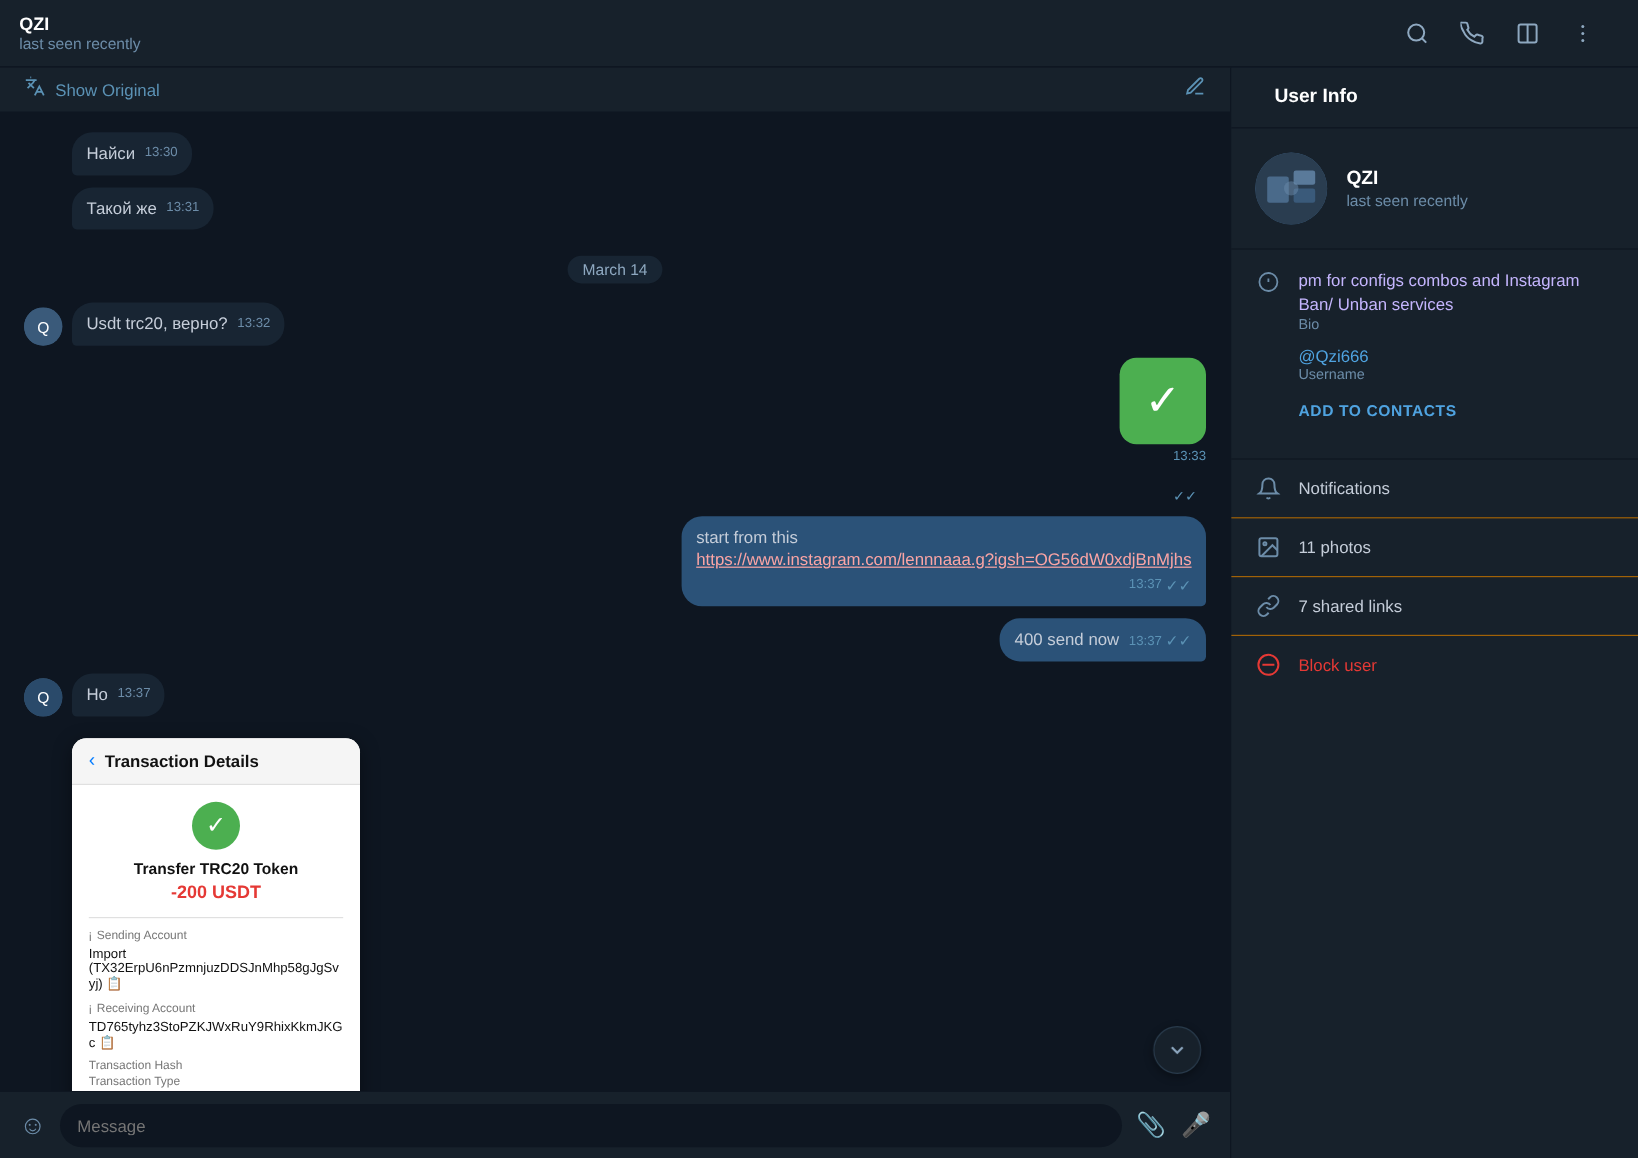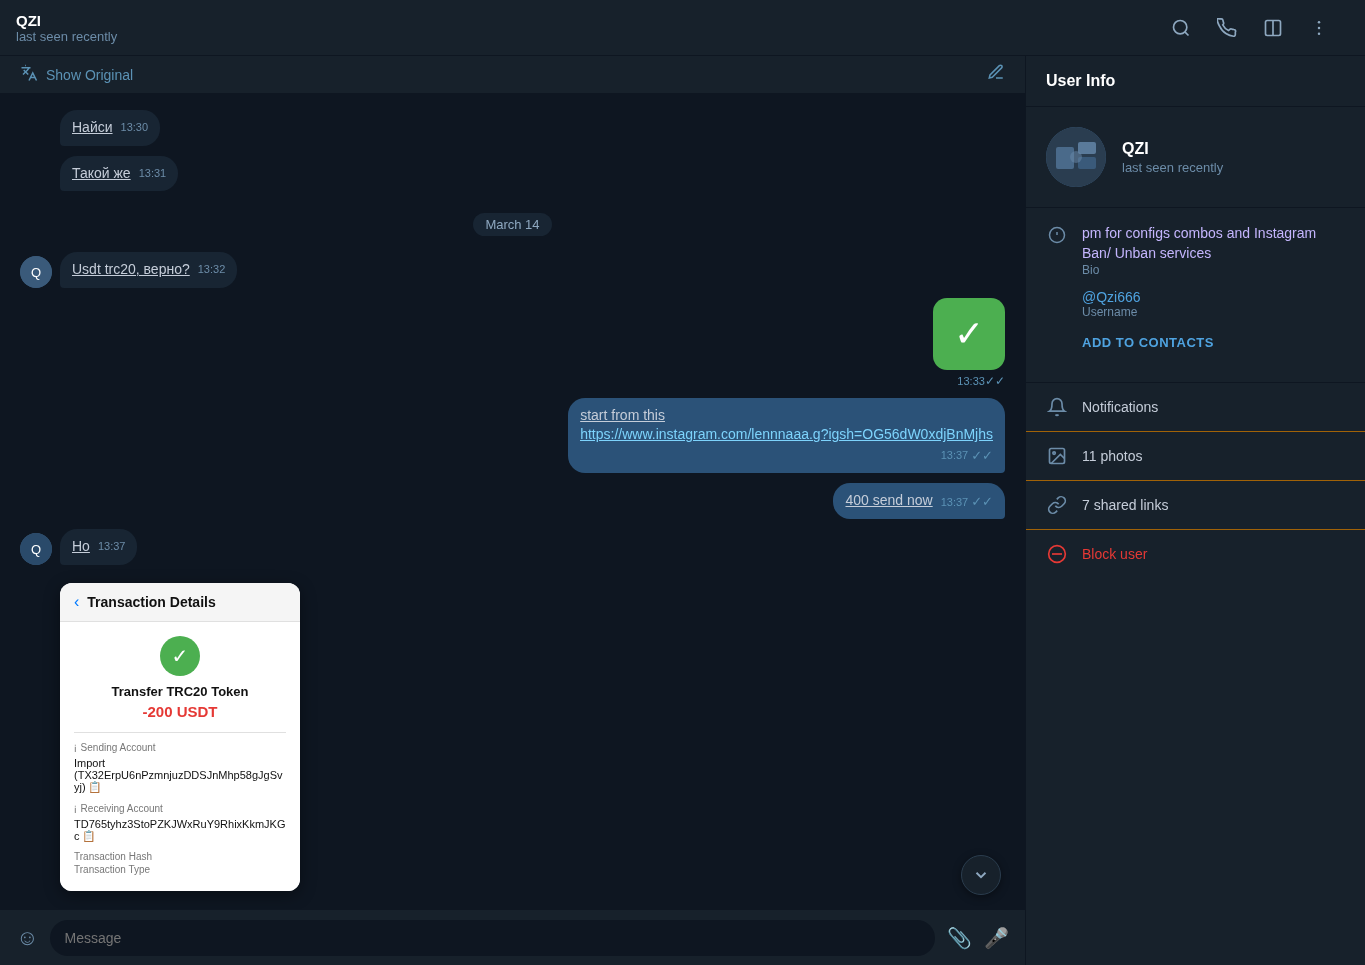--- a/index.html
+++ b/index.html
@@ -150,21 +150,20 @@
       flex-shrink: 0;
     }
 
     .bubble {
       max-width: 460px;
       border-radius: 17px;
       padding: 8px 12px;
       font-size: 14px;
       line-height: 1.4;
       position: relative;
-      text-decoration: underline;
     }
     .bubble.incoming {
       background: #182533;
       color: #c5cdd9;
       border-bottom-left-radius: 4px;
     }
     .bubble.outgoing {
       background: #2b5278;
       color: #c5cdd9;
       border-bottom-right-radius: 4px;
@@ -176,21 +175,21 @@
       float: right;
       margin-top: 2px;
       display: inline-flex;
       align-items: center;
       gap: 3px;
     }
     .bubble-time.outgoing-time { color: #5b92b5; }
     .check-marks { color: #5b92b5; font-size: 13px; }
 
     .link-text {
-      color: #7dd3fc;
+      color: #fca5a5;
       text-decoration: underline;
       word-break: break-all;
     }
 
     
     .icon-bubble {
       width: 72px;
       height: 72px;
       background: #4caf50;
       border-radius: 14px;
@@ -323,20 +322,21 @@
     .user-info-panel::-webkit-scrollbar-thumb { background: #2b3d4e; }
 
     .panel-title-bar {
       padding: 16px 20px;
       border-bottom: 1px solid #0e1621;
     }
     .panel-title {
       font-size: 16px;
       font-weight: 600;
       color: #fff;
+      margin-left: 16px;
     }
 
     .user-profile {
       display: flex;
       align-items: center;
       gap: 16px;
       padding: 20px;
       border-bottom: 1px solid #0e1621;
     }
     .user-avatar {
@@ -566,21 +566,21 @@
           <span>Usdt trc20, верно?</span>
           <span class="bubble-time">13:32</span>
         </div>
       </div>
 
       <div class="message-row own">
         <div style="display:flex; flex-direction:column; align-items:flex-end;">
           <div class="icon-bubble">
             <span class="icon-bubble-checkmark">✓</span>
           </div>
-          <div style="display:flex; align-items:center; gap:0; justify-content:flex-end;">
+          <div style="display:flex; align-items:flex-start; gap:20px; justify-content:flex-end;flex-direction:column;">
             <span style="font-size:11px; color:#5b92b5;">13:33</span>
             <span style="color:#5b92b5; font-size:12px;">✓✓</span>
           </div>
         </div>
       </div>
 
       <div class="message-row own">
         <div class="bubble outgoing">
           <div>start from this<br>
             <span class="link-text">https://www.instagram.com/lennnaaa.g?igsh=OG56dW0xdjBnMjhs</span>

